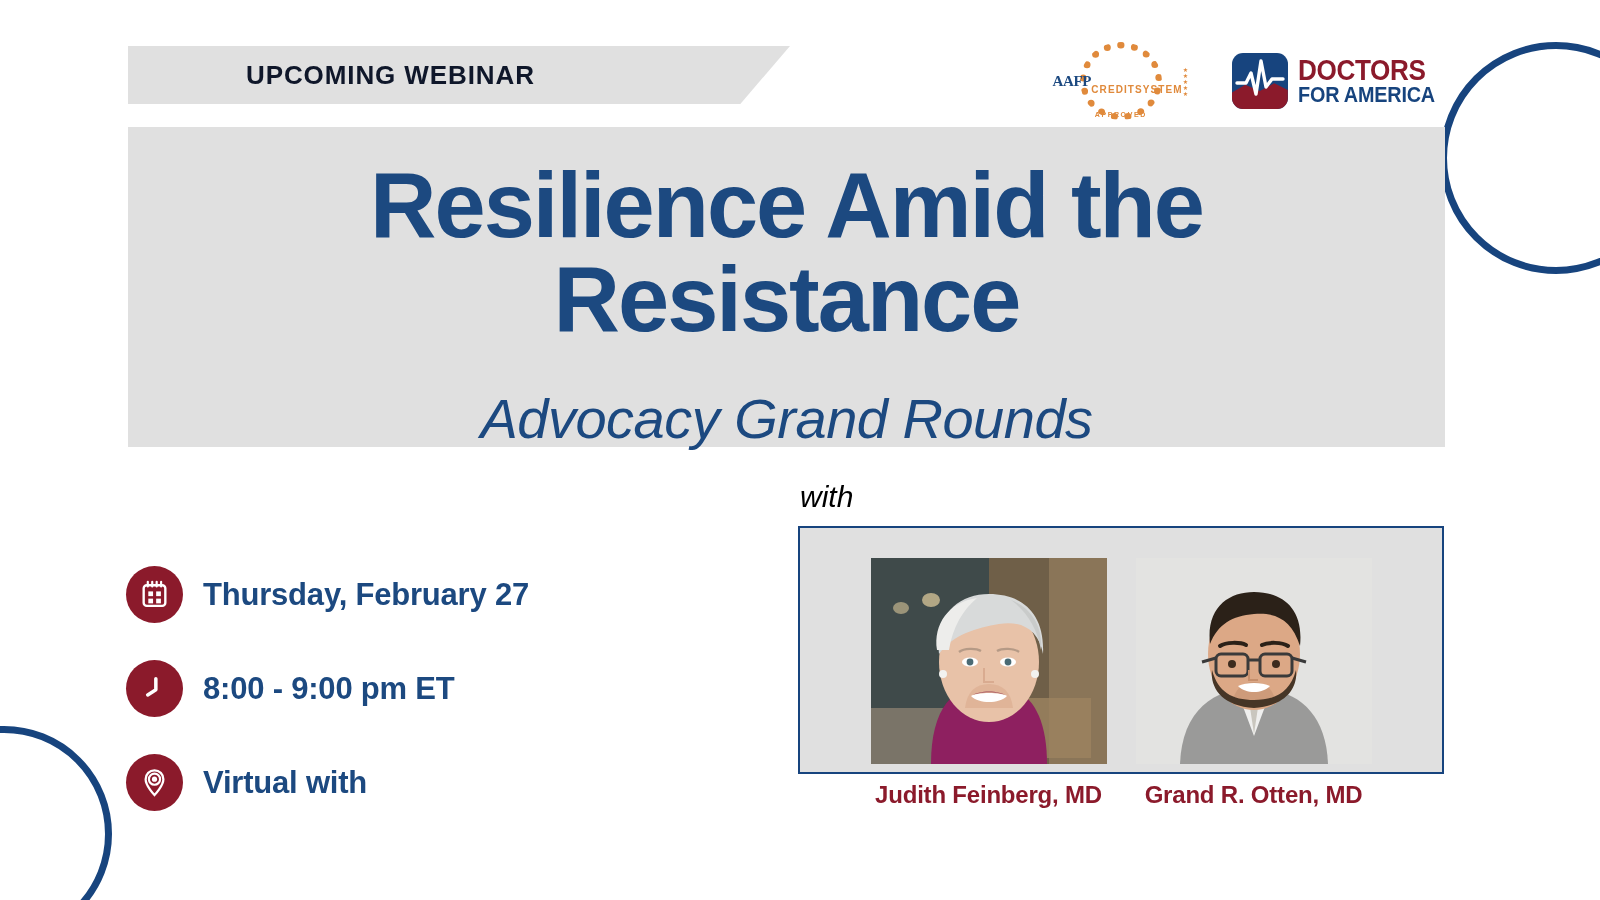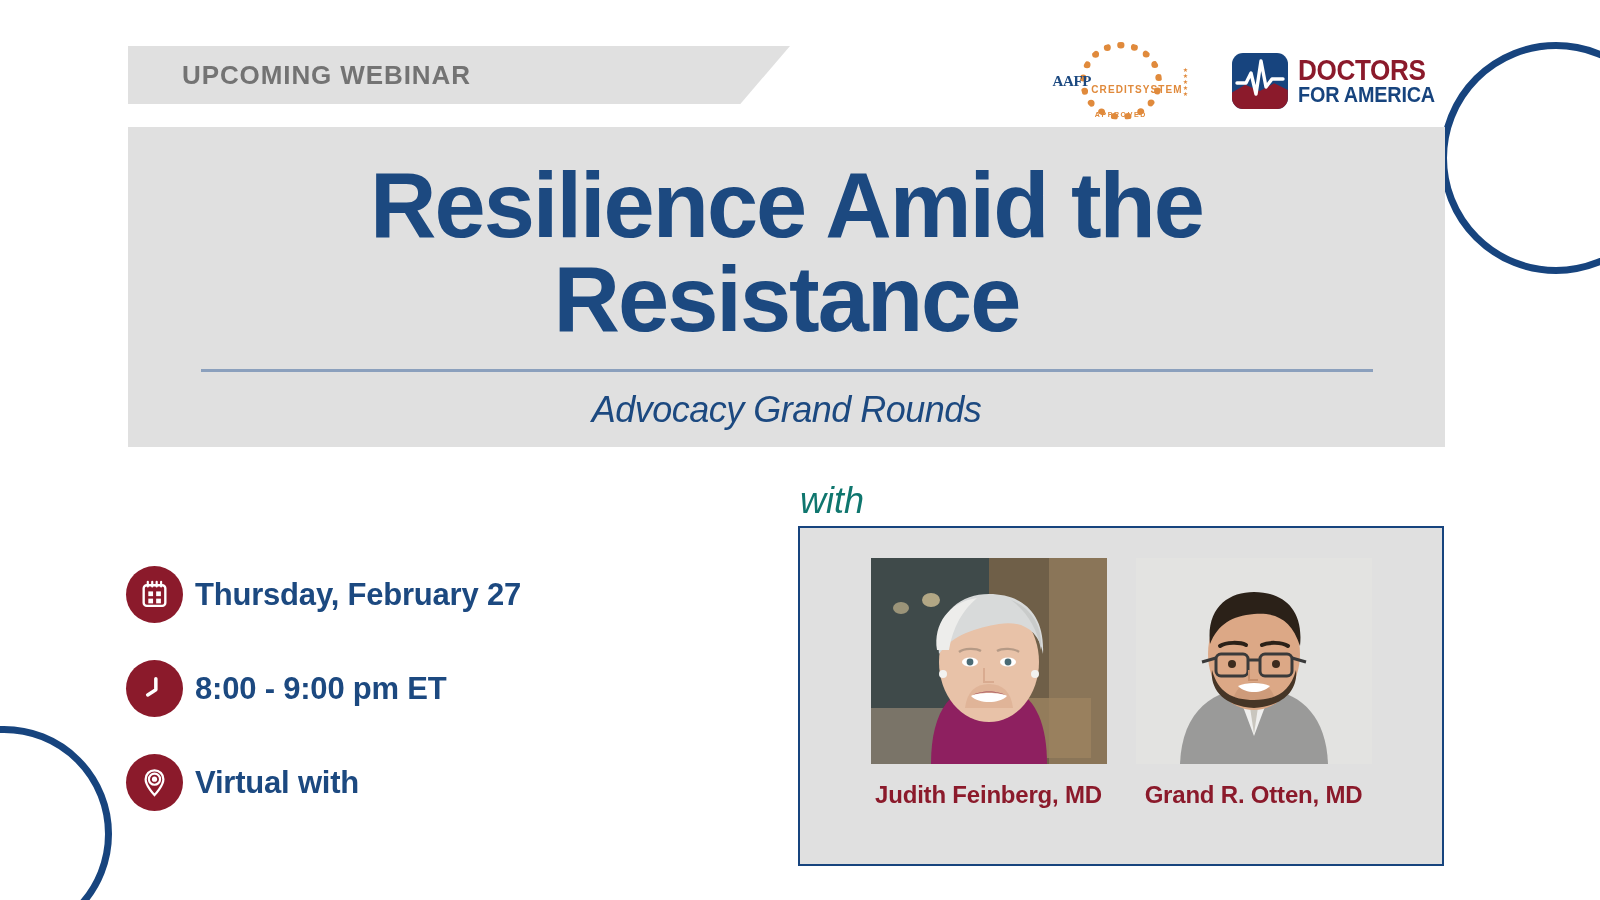--- a/index.html
+++ b/index.html
@@ -31,25 +31,25 @@
   #banner {
     position:absolute;
     left:128px; top:46px;
     height:58px;
     background:#E0E0E0;
     width:662px;
     clip-path: polygon(0 0, 100% 0, 92.5% 100%, 0 100%);
     display:flex; align-items:center;
   }
   #banner-label {
-    margin-left:54px;
+    margin-left:118px;
     font-size:26px;
     font-weight:bold;
     letter-spacing:0.9px;
-    color:#737373;
+    color:#0f172a;
   }
 
   
   #logo-row {
     position:absolute;
     right:150px; top:42px;
     display:flex; align-items:center; gap:62px;
   }
 
   
@@ -135,58 +135,58 @@
     letter-spacing:-2px;
     max-width:1180px;
   }
   #title-divider {
     width:1172px; height:3px;
     background:#8BA0BD;
     margin-top:22px;
   }
   #title-subtitle {
     margin-top:17px;
-    font-size:36px;
+    font-size:56px;
     font-style:italic;
     color:#1C4980;
     letter-spacing:-0.5px;
   }
 
   
   #details {
     position:absolute;
     left:126px; top:566px;
     display:flex; flex-direction:column;
     gap:37px;
   }
-  .detail-row { display:flex; align-items:center; gap:12px; }
+  .detail-row { display:flex; align-items:center; gap:20px; }
   .detail-icon {
     width:57px; height:57px;
     border-radius:50%;
     background:#8B1A2B;
     display:flex; align-items:center; justify-content:center;
     flex:0 0 auto;
   }
   .detail-text {
     font-size:31px; font-weight:bold;
     color:#1C4980; letter-spacing:-0.2px;
     white-space:nowrap;
   }
 
   
   #with-label {
     position:absolute;
     left:800px; top:480px;
-    font-size:36px; font-style:italic;
-    color:#0f766e;
+    font-size:30px; font-style:italic;
+    color:#000000;
   }
   #speakers-panel {
     position:absolute;
     left:798px; top:526px;
-    width:646px; height:340px;
+    width:646px; height:248px;
     background:#E0E0E0;
     border:2px solid #17447E;
     display:flex; align-items:flex-start; justify-content:center;
     gap:29px;
     padding-top:30px;
   }
   .speaker { display:flex; flex-direction:column; align-items:center; }
   .speaker-photo {
     width:236px; height:206px;
     overflow:hidden;

